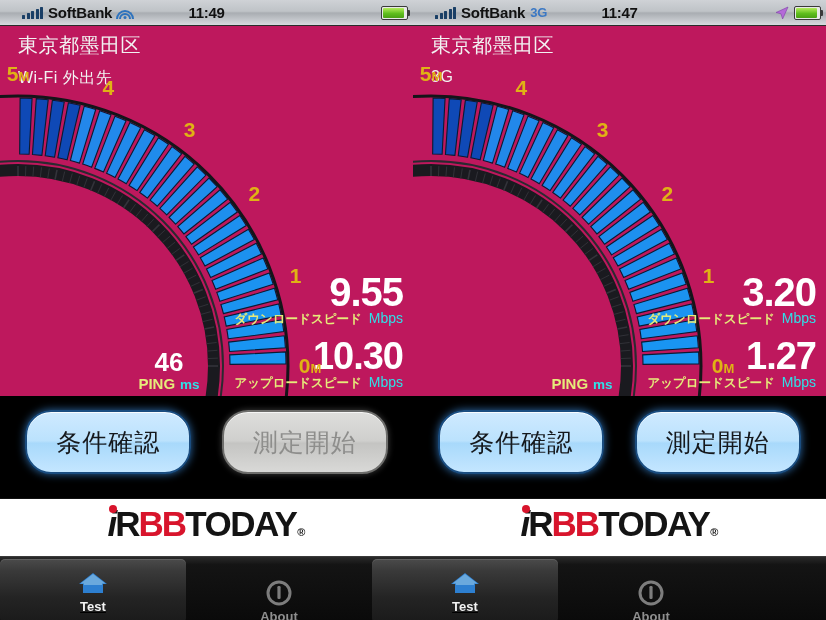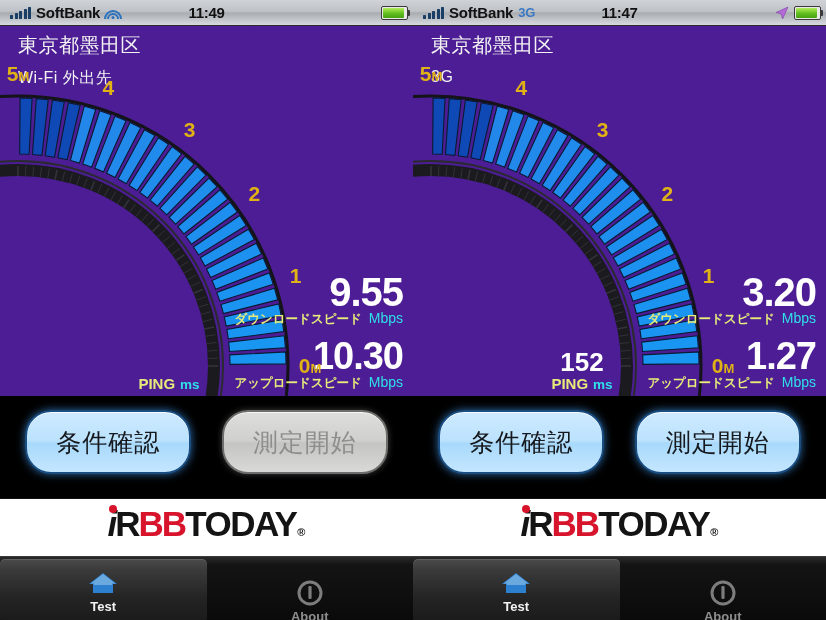--- a/index.html
+++ b/index.html
@@ -16,21 +16,21 @@
   .panel{position:relative;width:413px;height:556px;background:#000;overflow:hidden;}
 
   
   .statusbar{
     position:relative;height:25px;width:100%;
     background:linear-gradient(to bottom,#cfd2d6 0%,#bfc3c7 45%,#a9adb2 52%,#d7dade 100%);
     border-bottom:1px solid #2b2b2b;
     display:flex;align-items:center;
     font-size:15px;font-weight:bold;color:#111;
   }
-  .sb-left{display:flex;align-items:center;gap:5px;padding-left:10px;text-align:right;}
+  .sb-left{display:flex;align-items:center;gap:5px;padding-left:22px;text-align:right;}
   .sb-center{position:absolute;left:0;right:0;text-align:center;font-size:15px;font-weight:bold;letter-spacing:-.3px;}
   .sb-right{position:absolute;right:5px;top:0;height:25px;display:flex;align-items:center;gap:5px;}
   .sig{display:flex;align-items:flex-end;gap:1.5px;height:12px;}
   .sig i{display:block;width:3px;background:#1a3f66;border-radius:.5px;}
   .sig i:nth-child(1){height:4px}.sig i:nth-child(2){height:6px}
   .sig i:nth-child(3){height:8px}.sig i:nth-child(4){height:10px}
   .sig i:nth-child(5){height:12px}
   .carrier{font-size:15px;font-weight:bold;letter-spacing:-.2px;}
   .netlabel{font-size:13px;font-weight:bold;color:#3b78c4;letter-spacing:-.2px;}
   .wifi{position:relative;width:16px;height:12px;}
@@ -40,21 +40,21 @@
   .wifi b:nth-child(2){width:8px;height:4px;bottom:0px;}
   .wifi b:nth-child(3){width:3px;height:3px;border-radius:50%;background:#2d72bd;border:none;bottom:0;}
   .locarrow{width:14px;height:14px;position:relative;}
   .locarrow svg{display:block}
   .batt{width:25px;height:12px;border:1px solid #3a3a3a;border-radius:2px;position:relative;background:#e8e8e8;}
   .batt::after{content:"";position:absolute;right:-3px;top:3px;width:2px;height:6px;background:#3a3a3a;border-radius:0 1px 1px 0;}
   .batt i{position:absolute;left:1px;top:1px;bottom:1px;width:21px;border-radius:1px;
     background:linear-gradient(to bottom,#b4ec5b,#5fbe1d 55%,#4aa114);}
 
   
-  .gaugearea{position:relative;height:370px;width:100%;background:#4c1d95;}
+  .gaugearea{position:relative;height:370px;width:100%;background:#be185d;}
   .gaugesvg{position:absolute;left:0;top:0;}
 
   .loc{position:absolute;left:18px;top:6px;color:#f2f2f2;font-size:20px;letter-spacing:.5px;}
   .mode{position:absolute;left:18px;top:42px;color:#f2f2f2;font-size:16px;letter-spacing:.5px;}
 
   
   .readouts{position:absolute;right:10px;bottom:4px;width:280px;text-align:right;}
   .row{position:relative;}
   .bignum{color:#fff;font-size:40px;font-weight:bold;line-height:44px;letter-spacing:-1px;}
   .bignum.small{font-size:38px;}
@@ -95,21 +95,21 @@
   .logo .i b{position:absolute;left:1px;top:-1px;width:8px;height:8px;border-radius:50%;background:#d8142c;}
   .logo .rb{color:#141414;}
   .logo .bb{color:#d8142c;}
   .logo .today{color:#141414;letter-spacing:-1.5px;font-weight:bold;}
   .logo .reg{font-size:11px;color:#141414;letter-spacing:0;margin-left:1px;}
 
   
   .tabbar{position:absolute;left:0;top:556px;width:826px;height:64px;
     background:linear-gradient(to bottom,#2a2a2a 0%,#141414 12%,#0a0a0a 100%);
     border-top:1px solid #3a3a3a;display:flex;}
-  .tabhalf{width:413px;height:64px;display:flex;}
+  .tabhalf{width:372px;height:64px;display:flex;text-decoration:underline;}
   .tab{width:206.5px;height:64px;display:flex;flex-direction:column;align-items:center;justify-content:center;gap:2px;cursor:pointer;margin-top:12px;}
   .tab.sel{background:linear-gradient(to bottom,#4b4b4b 0%,#3a3a3a 18%,#242424 60%,#1a1a1a 100%);
     border-radius:5px;margin:2px 0;box-shadow:inset 0 1px 0 rgba(255,255,255,.12);}
   .tab .ic{height:28px;display:flex;align-items:center;justify-content:center;}
   .tab .tl{font-size:13px;font-weight:bold;color:#8e8e8e;}
   .tab.sel .tl{color:#f2f2f2;}
 </style>
 </head>
 <body>
 
@@ -239,20 +239,21 @@
             </div>
           </div>
           <div class="row" style="margin-top:6px;">
             <div class="bignum small">10.30</div>
             <div class="lblrow">
               <span class="lbl-jp">アップロードスピード</span>
               <span class="lbl-unit">Mbps</span>
             </div>
           </div>
           <div class="pingbox">
+            <div class="pingnum">46</div>
             <div class="pinglbl">
               <span class="ping-jp">PING</span>
               <span class="ping-unit">ms</span>
             </div>
           </div>
         </div>
       <div style="position: absolute; left: 310px; top: 340px; transform: translate(-50%, -50%); color: rgb(224, 178, 21); font-size: 21px; font-weight: bold; white-space: nowrap;">0<span style="font-size:13px;">M</span></div><div style="position: absolute; left: 295.709px; top: 249.767px; transform: translate(-50%, -50%); color: rgb(224, 178, 21); font-size: 21px; font-weight: bold; white-space: nowrap;">1</div><div style="position: absolute; left: 254.233px; top: 168.367px; transform: translate(-50%, -50%); color: rgb(224, 178, 21); font-size: 21px; font-weight: bold; white-space: nowrap;">2</div><div style="position: absolute; left: 189.633px; top: 103.767px; transform: translate(-50%, -50%); color: rgb(224, 178, 21); font-size: 21px; font-weight: bold; white-space: nowrap;">3</div><div style="position: absolute; left: 108.233px; top: 62.2915px; transform: translate(-50%, -50%); color: rgb(224, 178, 21); font-size: 21px; font-weight: bold; white-space: nowrap;">4</div><div style="position: absolute; left: 18px; top: 48px; transform: translate(-50%, -50%); color: rgb(224, 178, 21); font-size: 21px; font-weight: bold; white-space: nowrap;">5<span style="font-size:13px;">M</span></div></div>
 
       <div class="btnrow">
         <div class="btn active">条件確認</div>
@@ -376,21 +377,20 @@
             </div>
           </div>
           <div class="row" style="margin-top:6px;">
             <div class="bignum small">1.27</div>
             <div class="lblrow">
               <span class="lbl-jp">アップロードスピード</span>
               <span class="lbl-unit">Mbps</span>
             </div>
           </div>
           <div class="pingbox">
-            <div class="pingnum">152</div>
             <div class="pinglbl">
               <span class="ping-jp">PING</span>
               <span class="ping-unit">ms</span>
             </div>
           </div>
         </div>
       <div style="position: absolute; left: 310px; top: 340px; transform: translate(-50%, -50%); color: rgb(224, 178, 21); font-size: 21px; font-weight: bold; white-space: nowrap;">0<span style="font-size:13px;">M</span></div>
           <div style="position: absolute; left: 295.709px; top: 249.767px; transform: translate(-50%, -50%); color: rgb(224, 178, 21); font-size: 21px; font-weight: bold; white-space: nowrap;">1</div>
           <div style="position: absolute; left: 254.233px; top: 168.367px; transform: translate(-50%, -50%); color: rgb(224, 178, 21); font-size: 21px; font-weight: bold; white-space: nowrap;">2</div>
           <div style="position: absolute; left: 189.633px; top: 103.767px; transform: translate(-50%, -50%); color: rgb(224, 178, 21); font-size: 21px; font-weight: bold; white-space: nowrap;">3</div>

